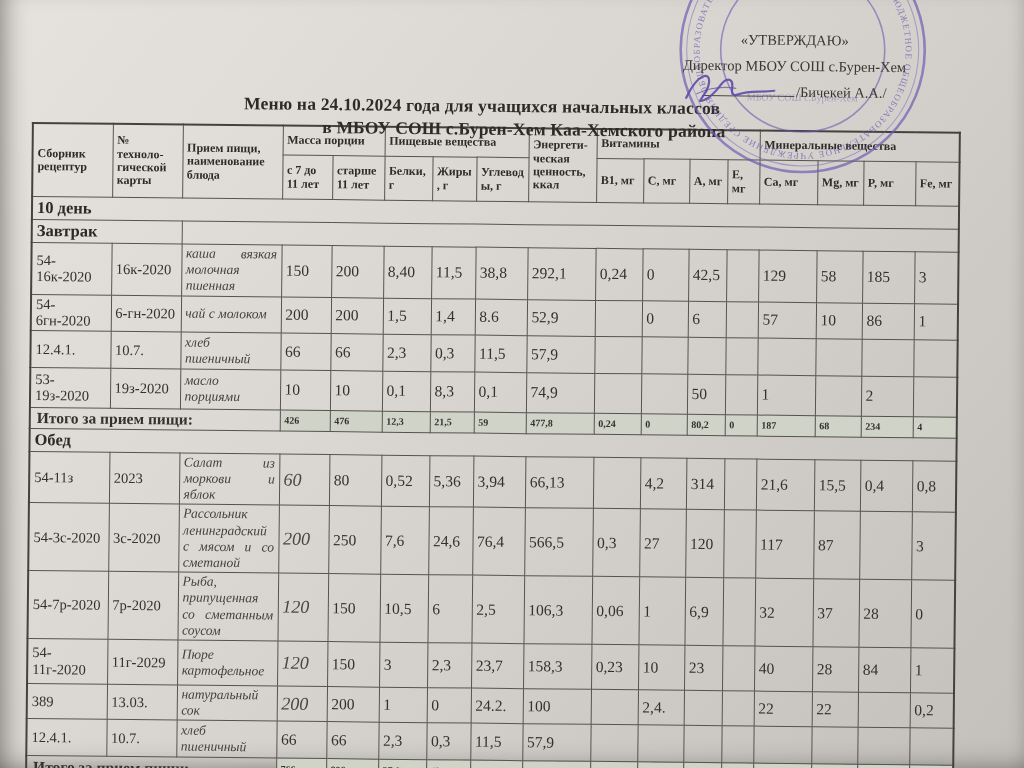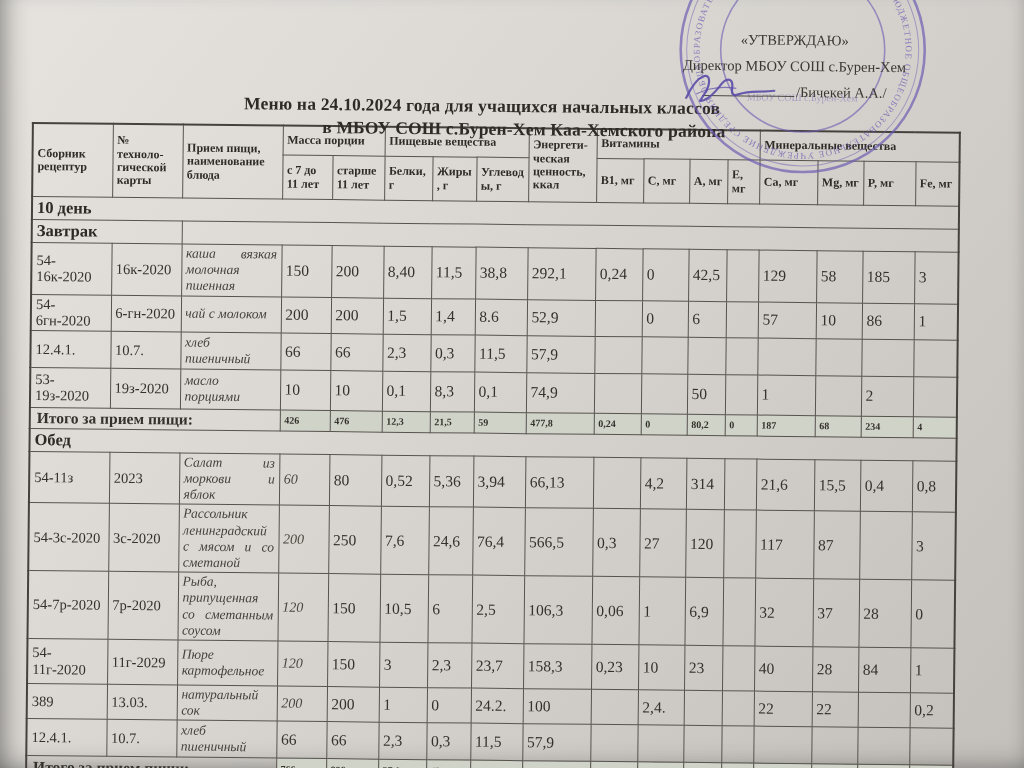--- a/index.html
+++ b/index.html
@@ -44,21 +44,21 @@
   }
   th{font-weight:bold;font-size:12px;line-height:1.12;text-align:left;
      overflow-wrap:break-word;word-break:break-word;color:#2f2c27;}
   td.day,td.sect{font-weight:bold;font-size:16.5px;padding:0 6px;color:#2d2a25;}
   td.code{font-size:14.5px;line-height:1.15;overflow-wrap:break-word;}
   td.dish{font-style:italic;font-size:13.5px;line-height:1.2;text-align:justify;color:#45423c;}
   td.num{font-size:15.5px;}
   .total-row td{border-top-width:2px;border-bottom-width:2px;font-weight:bold;}
   .total-label{font-size:15.5px;padding-left:6px !important;}
   td.tot{background:#d0d3c8;font-size:10px;}
-  td.ital{font-style:italic;color:#4a473f;font-size:14px;}
+  td.ital{font-style:italic;color:#4a473f;font-size:18px;}
   .hdr1 th{height:26px;}
   .hdr2 th{height:41px;}
 </style>
 </head>
 <body>
 
 <div class="photo"></div>
 
 <div class="content">
 

